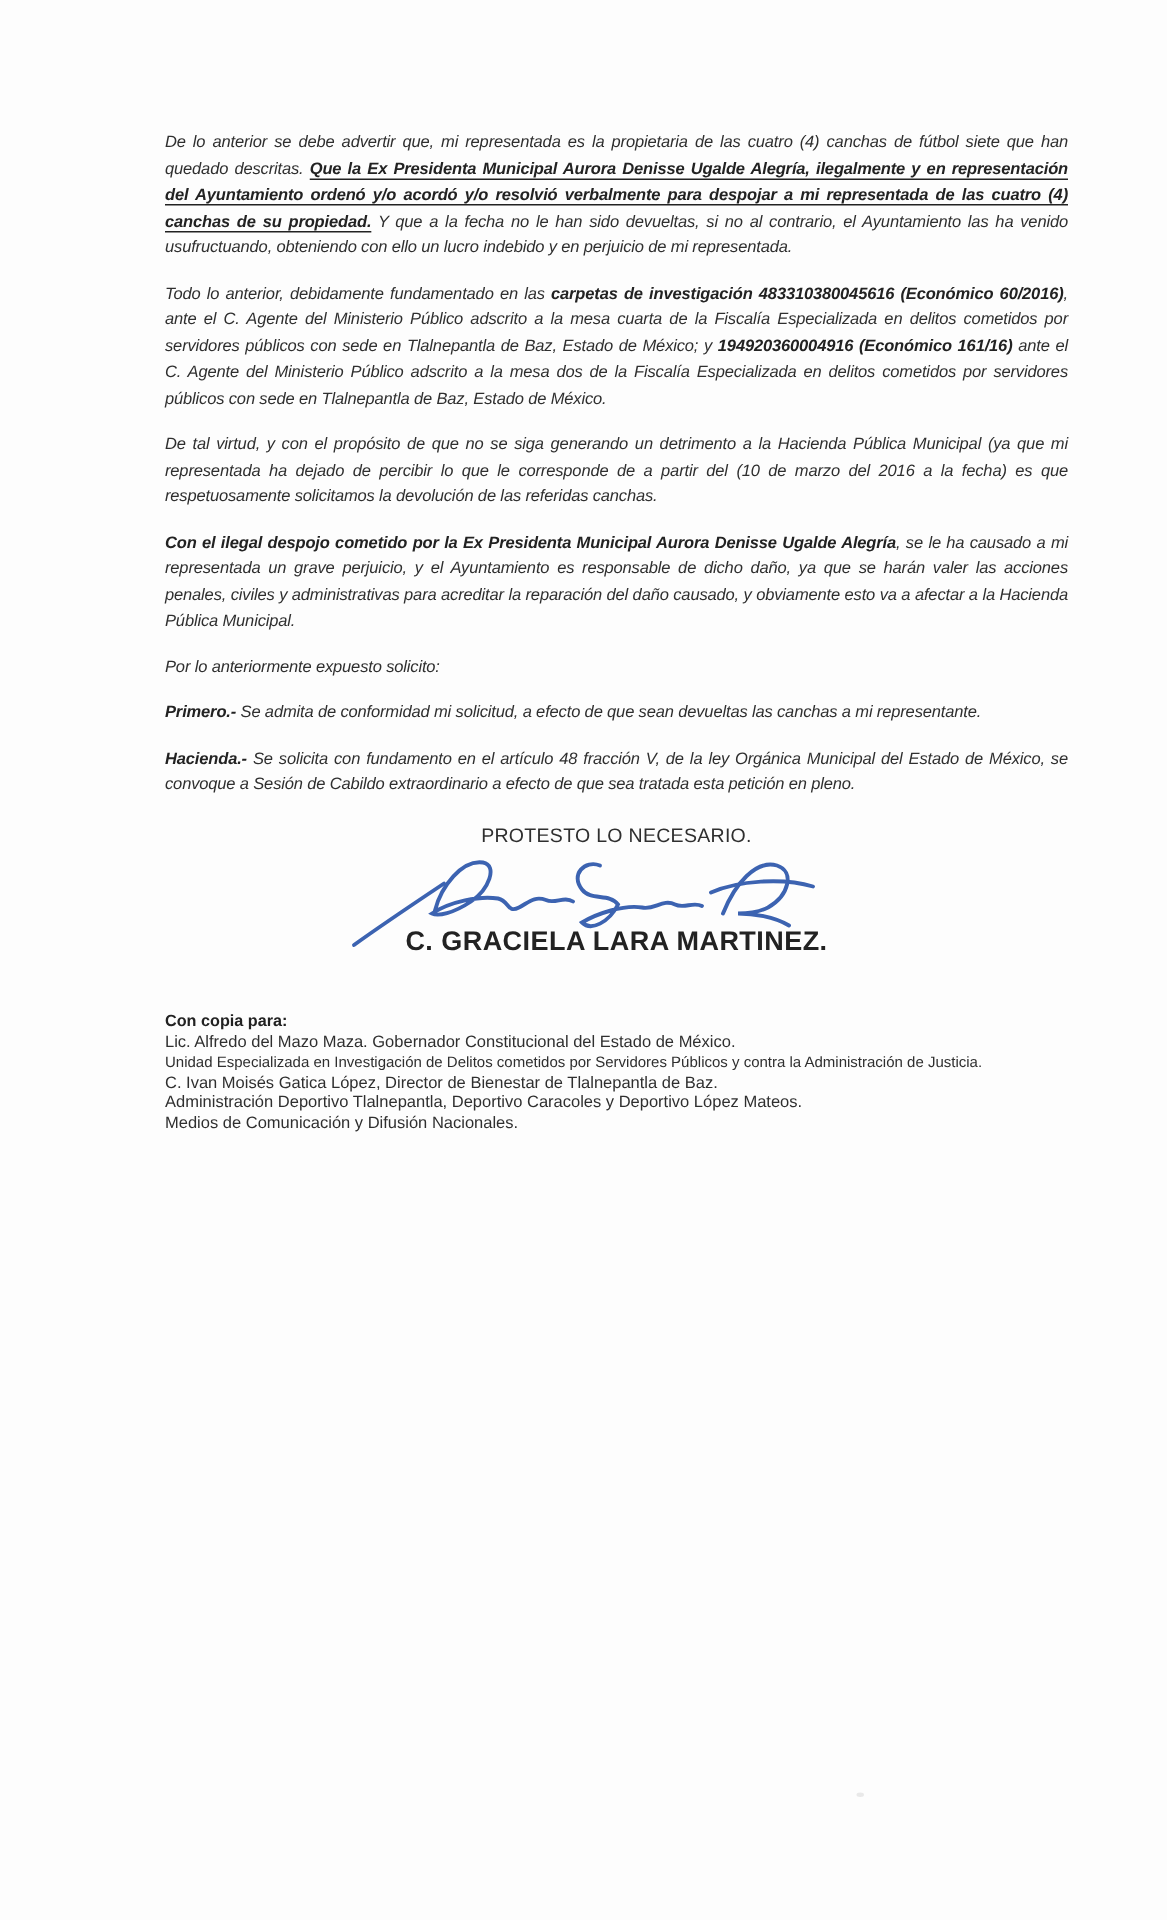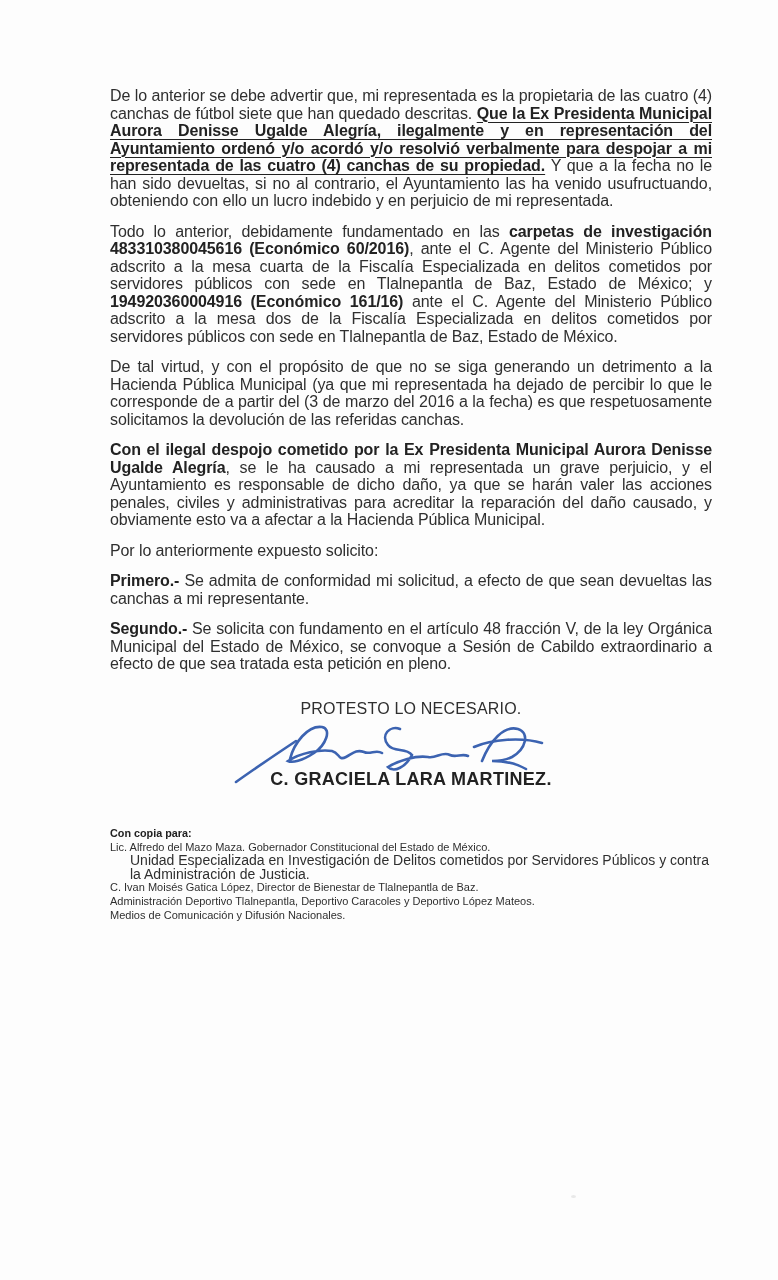--- a/index.html
+++ b/index.html
@@ -11,39 +11,40 @@
     color:var(--ink);
     position:relative;
     overflow:hidden;
   }
   .page-content {
     position:absolute;
     left:110px; top:87px;
     width:602px;
   }
   .body-para {
-    font-size:16px;
+    font-size:11px;
     line-height:17.5px;
     text-align:justify;
     letter-spacing:-0.1px;
     margin-bottom:13px;
     color:var(--ink);
+    font-style:italic;
   }
   .b { font-weight:bold; color:var(--ink-bold); }
   .bu {
     font-weight:bold; color:var(--ink-bold);
     text-decoration:underline;
     text-decoration-thickness:1.4px;
     text-underline-offset:2.5px;
   }
   .protest-line {
-    font-size:16px;
+    font-size:13px;
     line-height:17.5px;
     text-align:center;
-    margin-top:27px;
+    margin-top:15px;
     letter-spacing:0.2px;
   }
   .signature-block {
     position:relative;
     width:100%;
     height:78px;
     margin-top:2px;
   }
   .signature-svg {
     position:absolute;
@@ -64,47 +65,47 @@
     z-index:1;
   }
   .cc-block { margin-top:30px; }
   .cc-title {
     font-weight:bold;
     font-size:10.8px;
     line-height:13.6px;
     color:var(--ink-bold);
   }
   .cc-line { font-size:11px; line-height:13.6px; color:var(--ink); }
-  .cc-line.small { font-size:14px;margin-left:20px; }
+  .cc-line.small { font-size:10px; }
   .scan-dot {
     position:absolute;
     left:571px; top:1195px;
     width:5px; height:3px;
     background:#e9e9e9;
     border-radius:50%;
   }
 </style>
 </head>
 <body>
 
 <div class="page-content">
 
   <p class="body-para"><span>De lo anterior se debe advertir que, mi representada es la propietaria de las cuatro (4) canchas de fútbol siete que han quedado descritas. </span><span class="bu">Que la Ex Presidenta Municipal Aurora Denisse Ugalde Alegría, ilegalmente y en representación del Ayuntamiento ordenó y/o acordó y/o resolvió verbalmente para despojar a mi representada de las cuatro (4) canchas de su propiedad.</span><span> Y que a la fecha no le han sido devueltas, si no al contrario, el Ayuntamiento las ha venido usufructuando, obteniendo con ello un lucro indebido y en perjuicio de mi representada.</span></p>
 
   <p class="body-para"><span>Todo lo anterior, debidamente fundamentado en las </span><span class="b">carpetas de investigación 483310380045616 (Económico 60/2016)</span><span>, ante el C. Agente del Ministerio Público adscrito a la mesa cuarta de la Fiscalía Especializada en delitos cometidos por servidores públicos con sede en Tlalnepantla de Baz, Estado de México; y </span><span class="b">194920360004916 (Económico 161/16)</span><span> ante el C. Agente del Ministerio Público adscrito a la mesa dos de la Fiscalía Especializada en delitos cometidos por servidores públicos con sede en Tlalnepantla de Baz, Estado de México.</span></p>
 
-  <p class="body-para">De tal virtud, y con el propósito de que no se siga generando un detrimento a la Hacienda Pública Municipal (ya que mi representada ha dejado de percibir lo que le corresponde de a partir del (3 de marzo del 2016 a la fecha) es que respetuosamente solicitamos la devolución de las referidas canchas.</p>
+  <p class="body-para">De tal virtud, y con el propósito de que no se siga generando un detrimento a la Hacienda Pública Municipal (ya que mi representada ha dejado de percibir lo que le corresponde de a partir del (10 de marzo del 2016 a la fecha) es que respetuosamente solicitamos la devolución de las referidas canchas.</p>
 
   <p class="body-para"><span class="b">Con el ilegal despojo cometido por la Ex Presidenta Municipal Aurora Denisse Ugalde Alegría</span><span>, se le ha causado a mi representada un grave perjuicio, y el Ayuntamiento es responsable de dicho daño, ya que se harán valer las acciones penales, civiles y administrativas para acreditar la reparación del daño causado, y obviamente esto va a afectar a la Hacienda Pública Municipal.</span></p>
 
   <p class="body-para">Por lo anteriormente expuesto solicito:</p>
 
   <p class="body-para"><span class="b">Primero.-</span><span> Se admita de conformidad mi solicitud, a efecto de que sean devueltas las canchas a mi representante.</span></p>
 
-  <p class="body-para"><span class="b">Segundo.-</span><span> Se solicita con fundamento en el artículo 48 fracción V, de la ley Orgánica Municipal del Estado de México, se convoque a Sesión de Cabildo extraordinario a efecto de que sea tratada esta petición en pleno.</span></p>
+  <p class="body-para"><span class="b">Hacienda.-</span><span> Se solicita con fundamento en el artículo 48 fracción V, de la ley Orgánica Municipal del Estado de México, se convoque a Sesión de Cabildo extraordinario a efecto de que sea tratada esta petición en pleno.</span></p>
 
   <p class="protest-line">PROTESTO LO NECESARIO.</p>
 
   <div class="signature-block">
     <svg class="signature-svg" viewBox="0 0 320 68" aria-hidden="true">
       <path d="M66,22 C48,34 24,50 6,63"></path>
       <path d="M60,40 C64,24 78,6 92,8 C102,10 96,26 84,34 C72,42 62,44 58,42 C70,34 90,30 102,32 C110,34 108,42 116,38 C122,35 126,30 134,33 C140,36 146,30 152,34"></path>
       <path d="M170,10 C160,6 150,16 158,26 C164,34 176,28 182,36 C176,48 164,54 158,48 C168,42 186,36 198,38 C206,40 212,32 220,36 C226,39 232,34 238,37"></path>
       <path d="M252,42 C260,22 274,6 288,10 C300,14 296,30 282,38 C274,42 266,42 262,42 C272,42 286,44 296,50"></path>
       <path d="M244,28 C262,20 292,18 312,24"></path>

